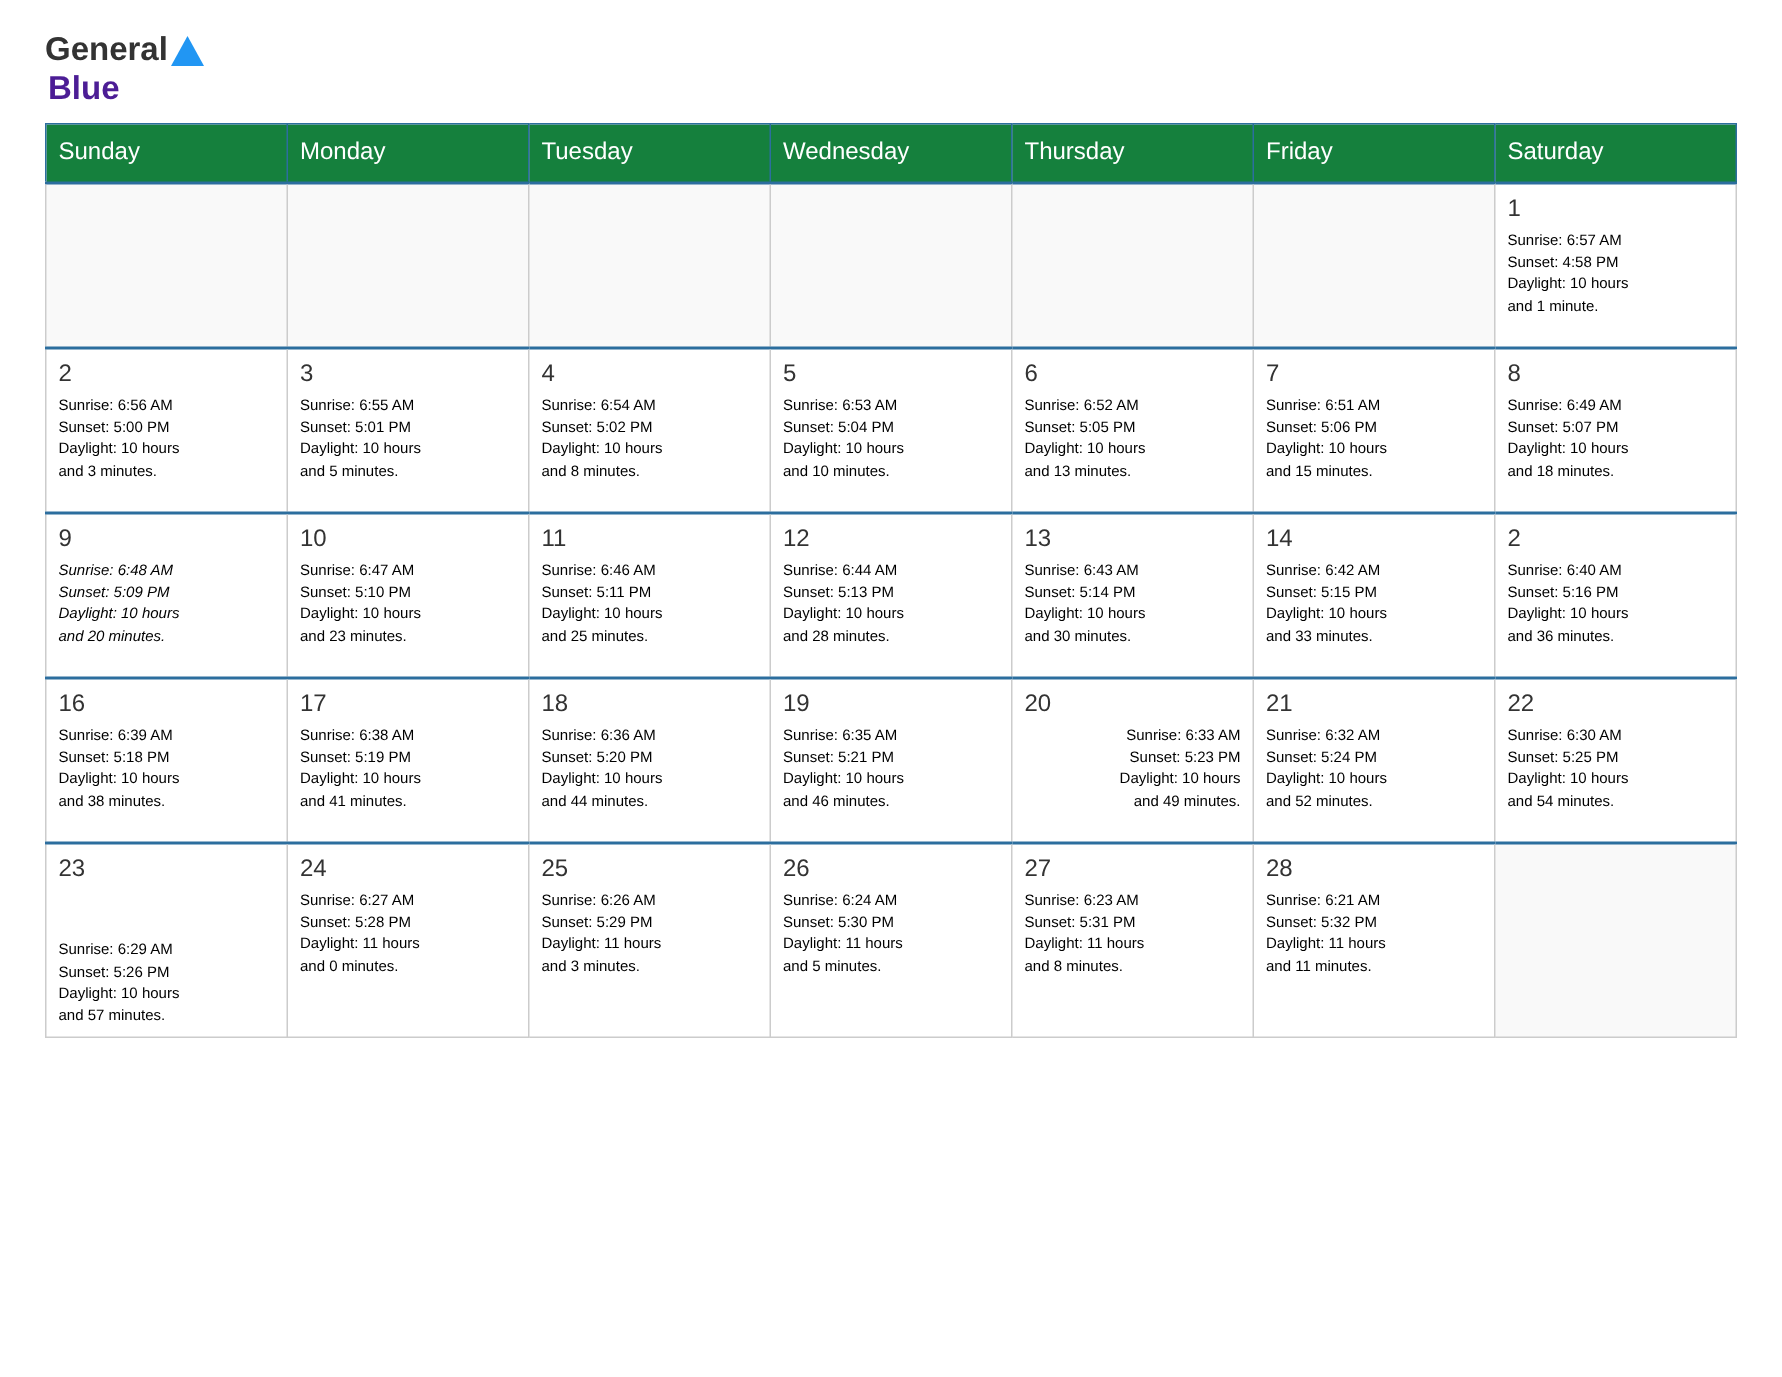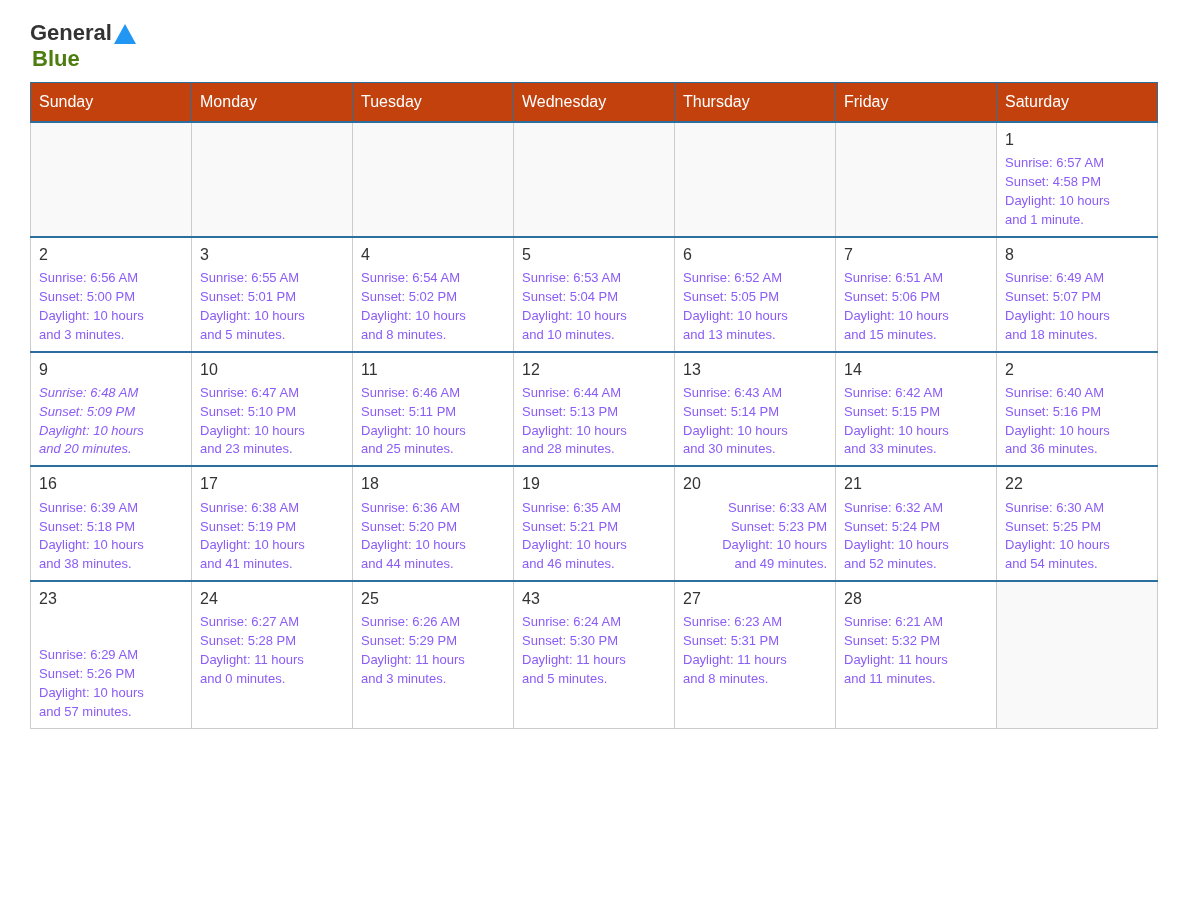--- a/index.html
+++ b/index.html
@@ -36,21 +36,21 @@
       font-size: 20px;
       color: #444;
       margin-top: 4px;
     }
     .calendar {
       width: 100%;
       border-collapse: collapse;
       margin-top: 10px;
     }
     .calendar th {
-      background-color: #c2410c;
+      background-color: #15803d;
       color: #fff;
       padding: 10px 8px;
       text-align: left;
       font-size: 16px;
       font-weight: normal;
       border: 1px solid #2c6e9e;
     }
     .calendar td {
       vertical-align: top;
       border: 1px solid #ccc;
@@ -61,22 +61,22 @@
       color: #333;
       line-height: 1.4;
     }
     .day-number {
       font-size: 16px;
       font-weight: normal;
       display: block;
       margin-bottom: 3px;
     }
     .day-info {
-      font-size: 13px;
-      color: #8b5cf6;
+      font-size: 10px;
+      color: #000000;
       line-height: 1.45;
     }
     .empty-cell {
       background: #f9f9f9;
     }
     .week-row td {
       border-top: 2px solid #2c6e9e;
     }
   </style>
 </head>
@@ -84,21 +84,21 @@
 
 <div class="header">
   <div class="logo-container">
     <div class="logo-line1">
       <span style="font-size:22px;font-weight:bold;color:#333;">General</span>
       <svg width="22" height="20" viewBox="0 0 22 20" style="margin-left:2px;margin-top:2px;">
         <polygon points="0,20 11,0 22,20" fill="#2196F3"></polygon>
       </svg>
     </div>
     <div>
-      <span style="font-size:22px;font-weight:bold;color:#4d7c0f;margin-left:2px;">Blue</span>
+      <span style="font-size:22px;font-weight:bold;color:#4c1d95;margin-left:2px;">Blue</span>
     </div>
   </div>
 </div>
 
 <table class="calendar">
   <thead>
     <tr>
     <th>Sunday</th>
         <th>Monday</th>
         <th>Tuesday</th>
@@ -293,21 +293,21 @@
 and 0 minutes.</div>
         </td>
         <td>
           <span class="day-number">25</span>
           <div class="day-info" style="white-space: pre-line;">Sunrise: 6:26 AM
 Sunset: 5:29 PM
 Daylight: 11 hours
 and 3 minutes.</div>
         </td>
         <td>
-          <span class="day-number">43</span>
+          <span class="day-number">26</span>
           <div class="day-info" style="white-space: pre-line;">Sunrise: 6:24 AM
 Sunset: 5:30 PM
 Daylight: 11 hours
 and 5 minutes.</div>
         </td>
         <td>
           <span class="day-number">27</span>
           <div class="day-info" style="white-space: pre-line;">Sunrise: 6:23 AM
 Sunset: 5:31 PM
 Daylight: 11 hours

